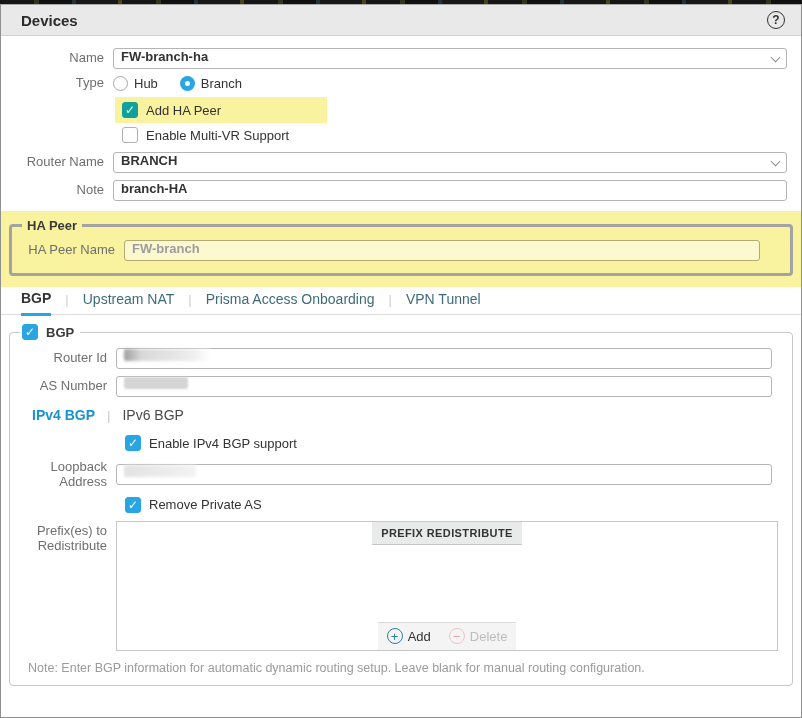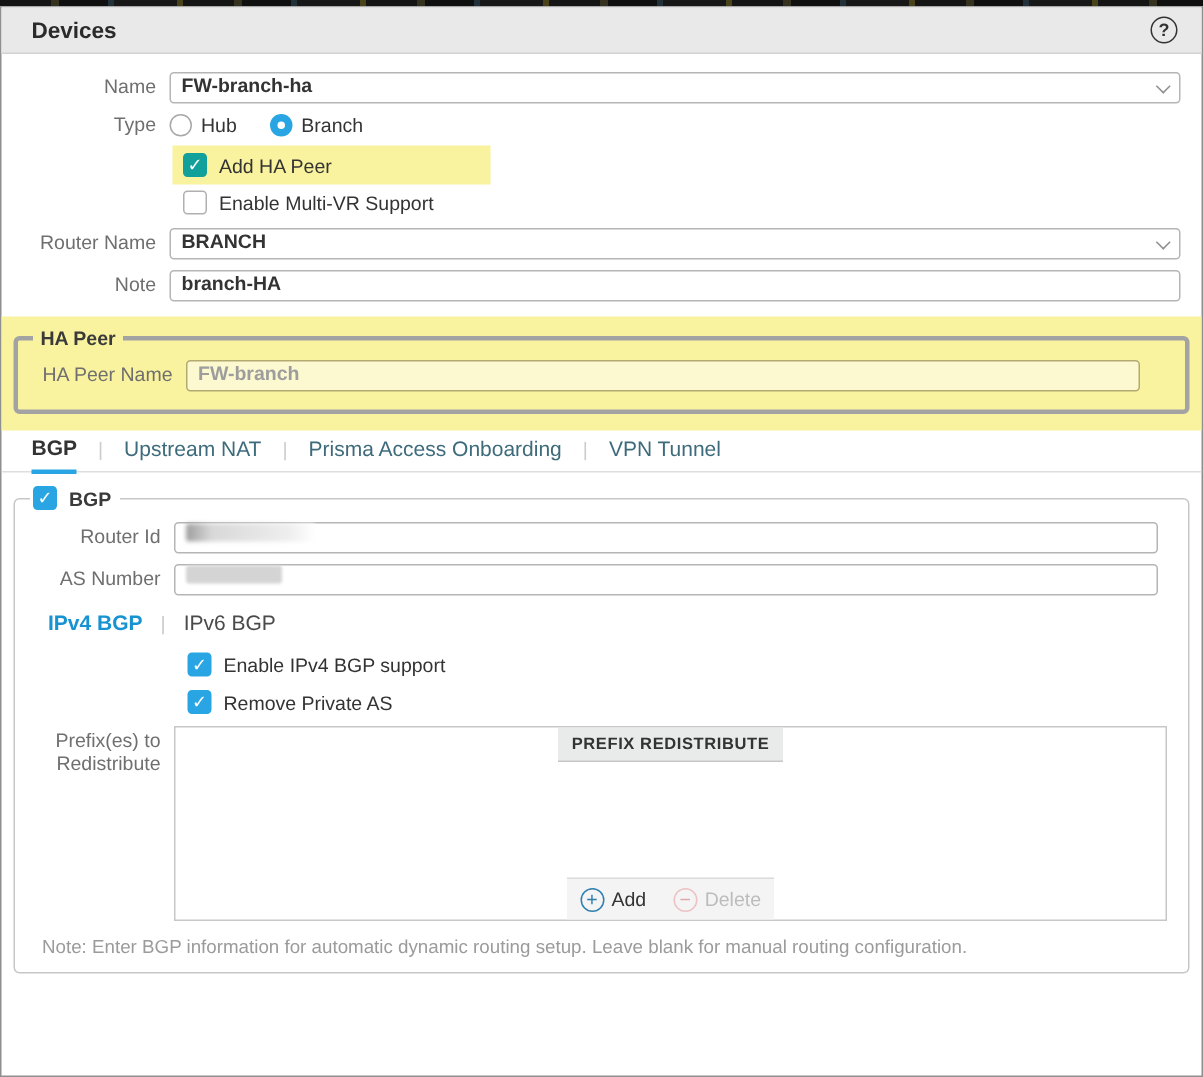--- a/index.html
+++ b/index.html
@@ -230,20 +230,28 @@
         <span class="subtab">IPv6 BGP</span>
       </div>
 
       <div class="indent cbrow mb4">
         <span class="cb checked">
             <span class="tick">✓</span>
           </span>
         <span>Enable IPv4 BGP support</span>
       </div>
 
+      <div class="row">
+        <span class="lbl">Loopback Address</span>
+        <span class="field">
+          <span class="input noarrow">
+            <span class="redact blur3"></span>
+          </span>
+        </span>
+      </div>
 
       <div class="indent cbrow" style="margin-bottom:8px;">
         <span class="cb checked">
             <span class="tick">✓</span>
           </span>
         <span>Remove Private AS</span>
       </div>
 
       <div class="prefix-row">
         <span class="lbl">

